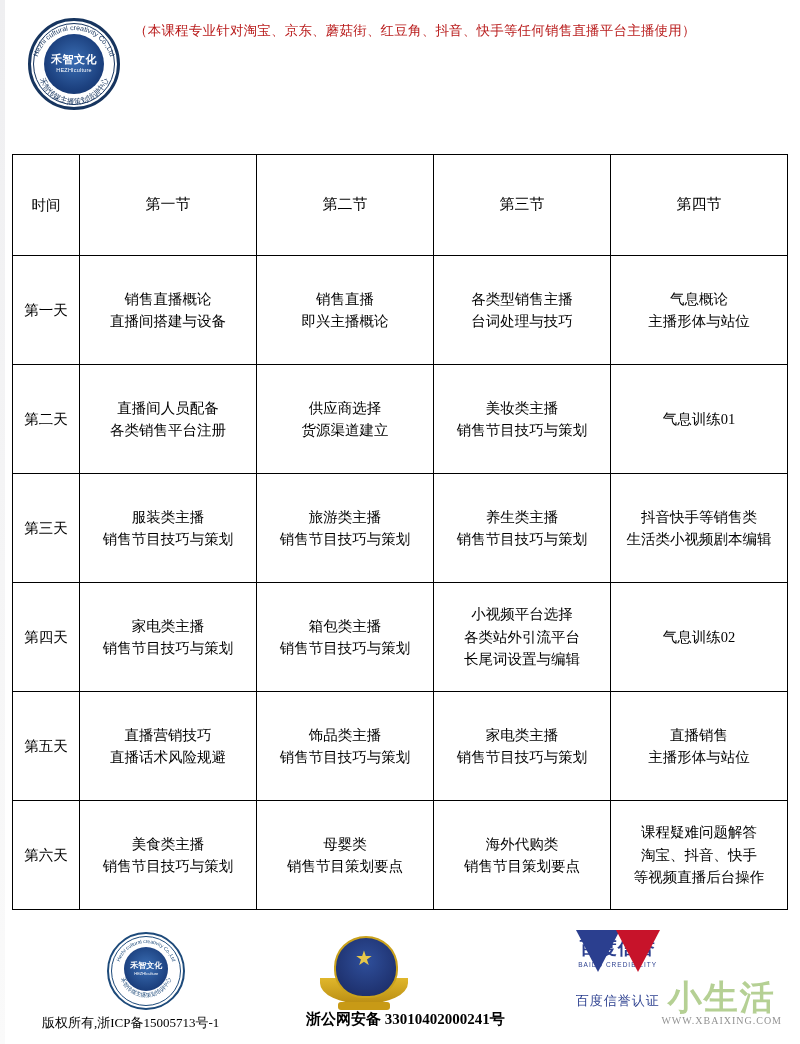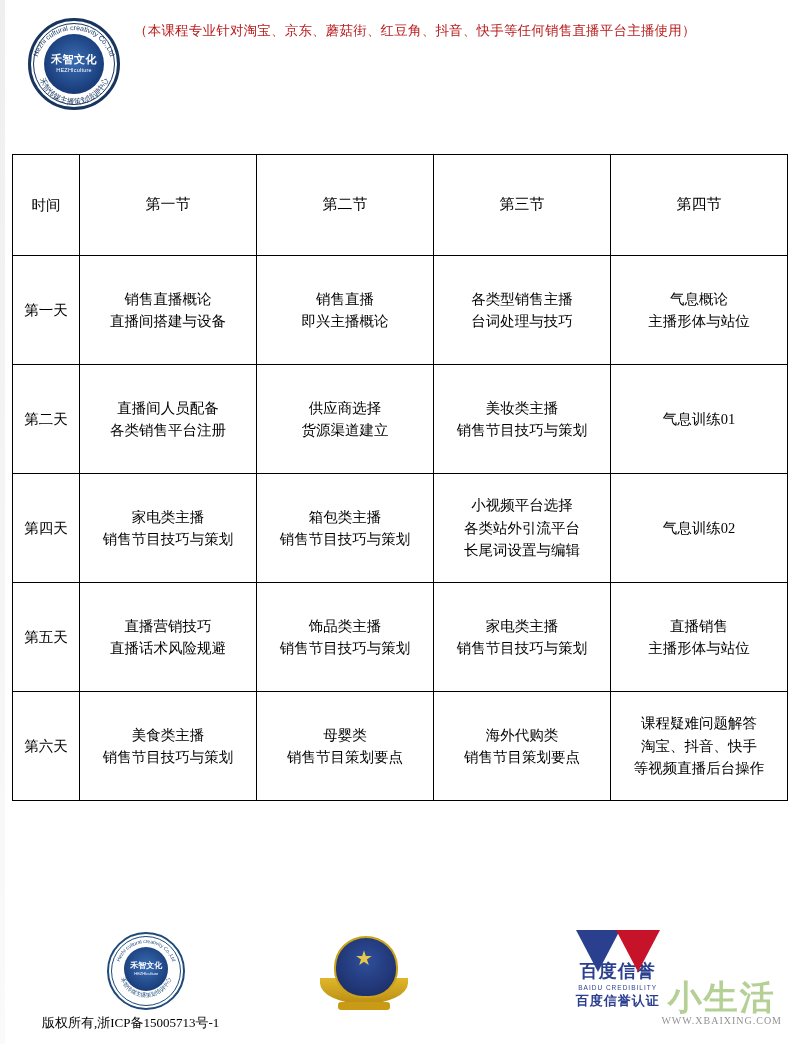--- a/index.html
+++ b/index.html
@@ -275,24 +275,24 @@
   }
   .seal3 .baidu-en {
     font-size: 6.5px;
     color: #2b3f8f;
     letter-spacing: 1px;
     margin-top: 1px;
   }
   .seal3 .baidu-cert {
     font-family: "Liberation Serif", serif;
     font-size: 13px;
-    font-weight: bold;
+    font-weight: normal;
     color: #2b3f8f;
     letter-spacing: 1px;
-    margin-top: 1px;
+    margin-top: 24px;
   }
   .footer-text {
     position: relative;
     height: 34px;
   }
   .copyright {
     position: absolute;
     left: 42px;
     top: 4px;
     font-family: "Liberation Serif", serif;
@@ -414,20 +414,39 @@
           </td>
           <td>
             <span class="cell-line">美妆类主播</span>
             <span class="cell-line">销售节目技巧与策划</span>
           </td>
           <td>
             <span class="cell-line">气息训练01</span>
           </td>
         </tr>
         <tr>
+          <td class="daycol">第三天</td>
+          <td>
+            <span class="cell-line">服装类主播</span>
+            <span class="cell-line">销售节目技巧与策划</span>
+          </td>
+          <td>
+            <span class="cell-line">旅游类主播</span>
+            <span class="cell-line">销售节目技巧与策划</span>
+          </td>
+          <td>
+            <span class="cell-line">养生类主播</span>
+            <span class="cell-line">销售节目技巧与策划</span>
+          </td>
+          <td>
+            <span class="cell-line">抖音快手等销售类</span>
+            <span class="cell-line">生活类小视频剧本编辑</span>
+          </td>
+        </tr>
+        <tr>
           <td class="daycol">第四天</td>
           <td>
             <span class="cell-line">家电类主播</span>
             <span class="cell-line">销售节目技巧与策划</span>
           </td>
           <td>
             <span class="cell-line">箱包类主播</span>
             <span class="cell-line">销售节目技巧与策划</span>
           </td>
           <td>
@@ -524,20 +543,21 @@
           </div>
           <div class="baidu-cn">百度信誉</div>
           <div class="baidu-en">BAIDU CREDIBILITY</div>
           <div class="baidu-cert">百度信誉认证</div>
         </div>
       </div>
     </div>
 
     <div class="footer-text">
       <div class="copyright">版权所有,浙ICP备15005713号-1</div>
+      <div class="icp">浙公网安备 33010402000241号</div>
     </div>
 
     <div class="watermark">
       <div class="wm-main">小生活</div>
       <div class="wm-sub">WWW.XBAIXING.COM</div>
     </div>
   </div>
 </div>
 
 </body></html>

